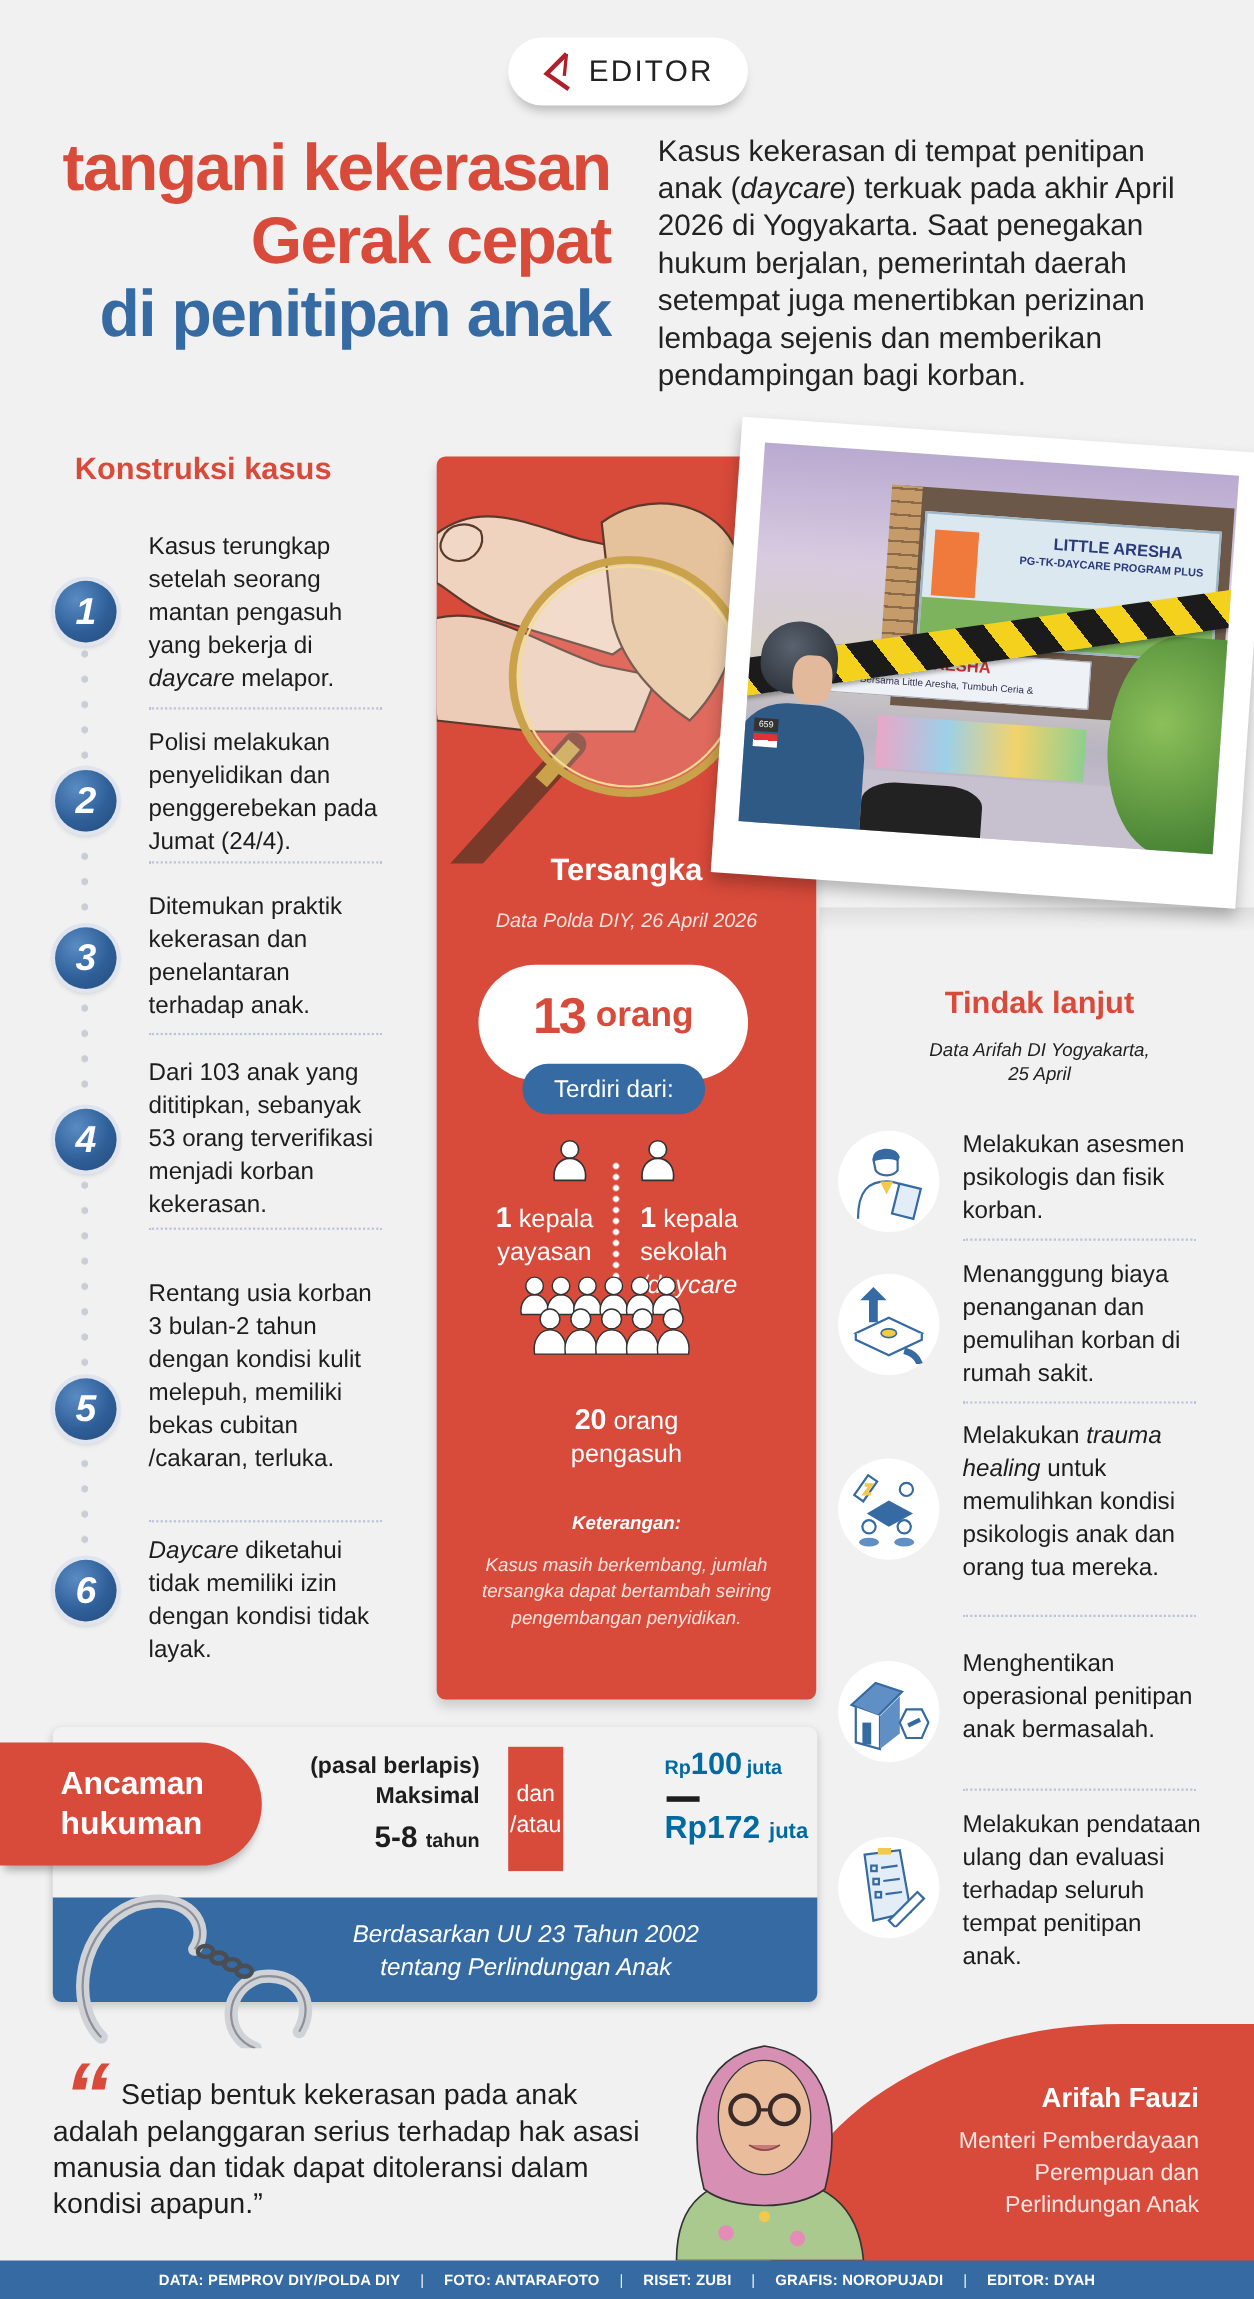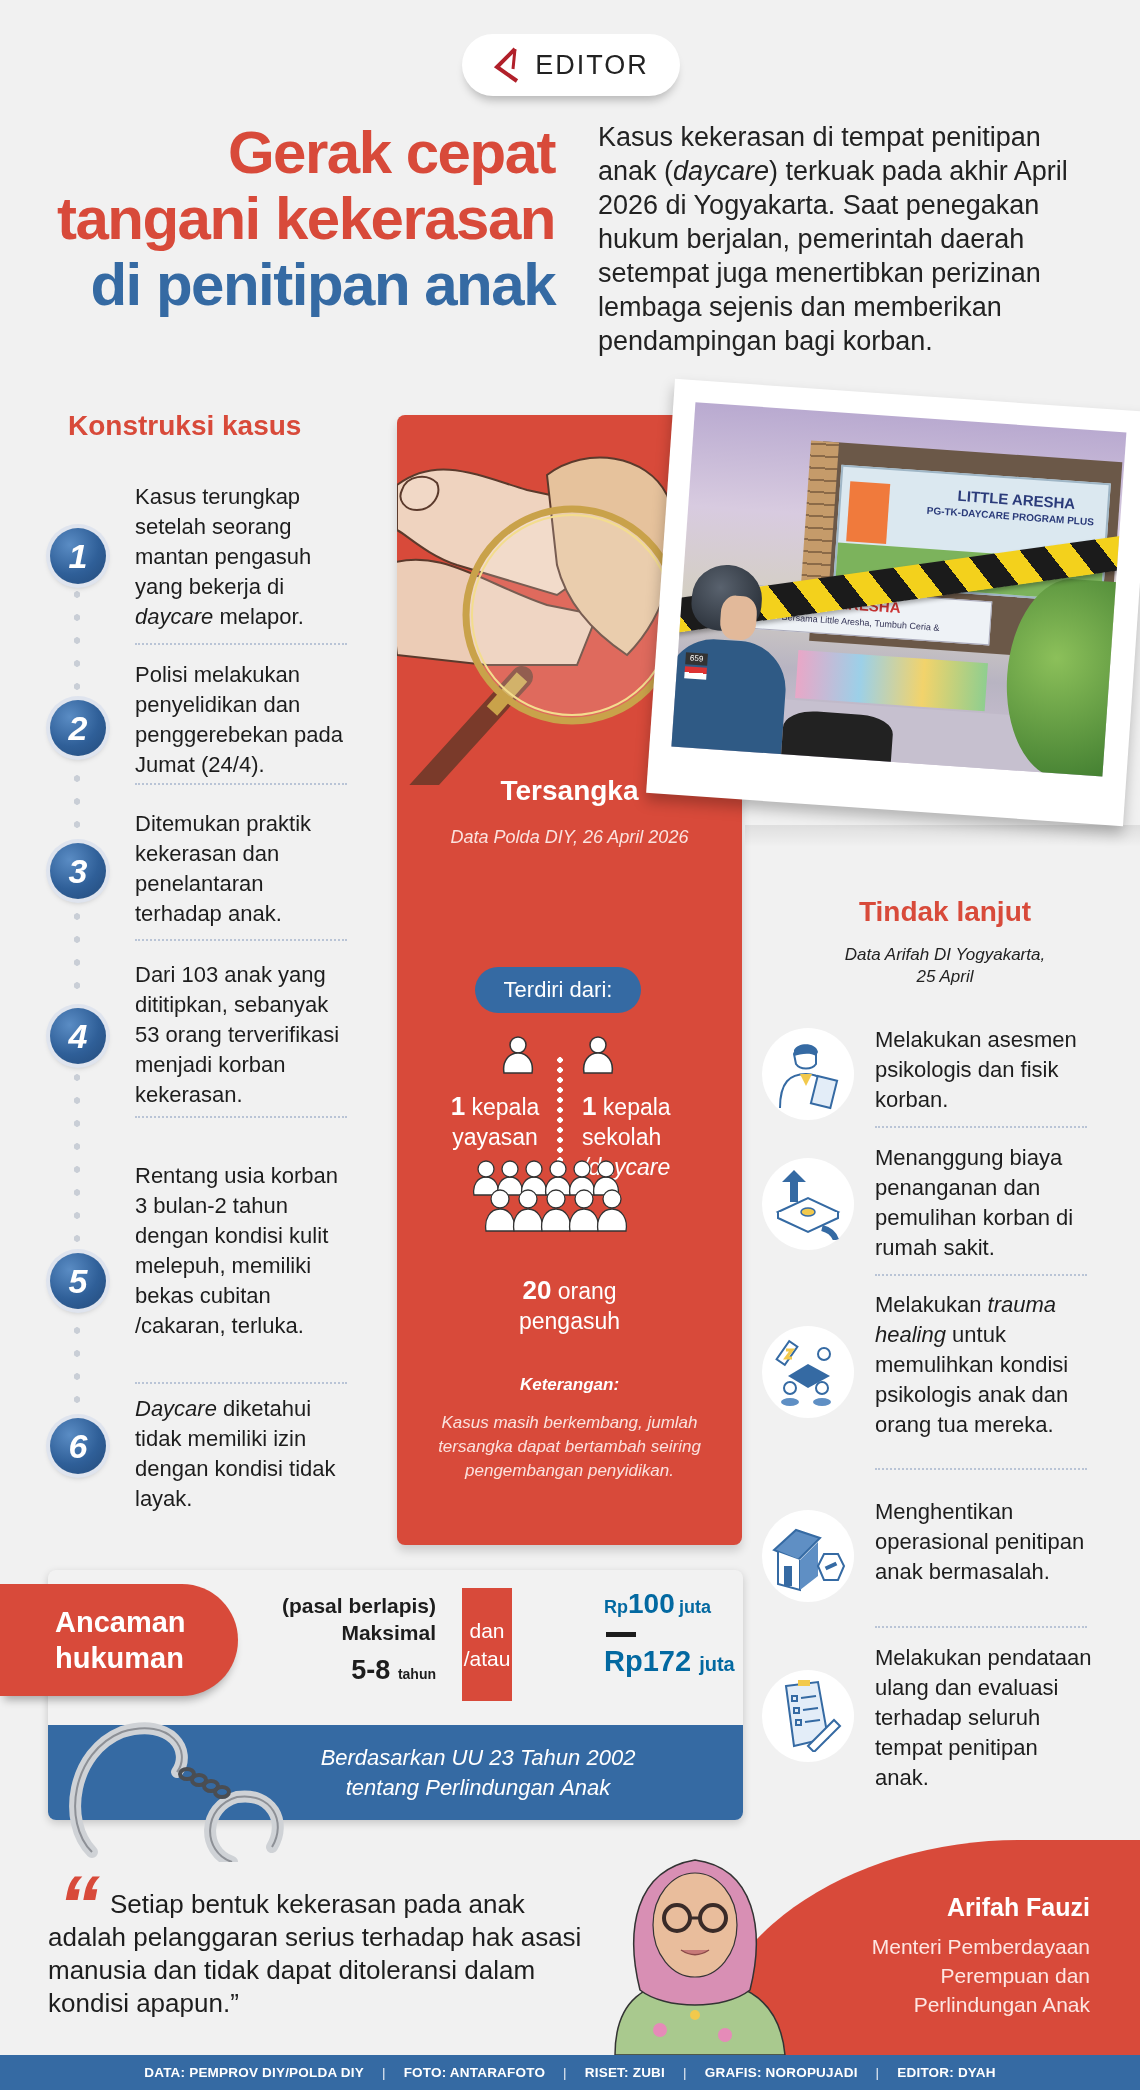--- a/index.html
+++ b/index.html
@@ -69,21 +69,21 @@
 
   
   .penalty-card { left: 48px; top: 1570px; width: 695px; height: 250px; background: #f2f2f2; border-radius: 8px; box-shadow: 0 3px 8px rgba(0,0,0,0.18); overflow: hidden; }
   .penalty-tab { left: 0; top: 1584px; width: 238px; height: 112px; background: #d84a3a; border-radius: 0 60px 60px 0;
     box-shadow: 0 8px 8px -4px rgba(0,0,0,0.3); color: #fff; font-weight: 700; font-size: 29px; line-height: 36px;
     display: flex; flex-direction: column; justify-content: center; padding-left: 55px; }
   .penalty-mid { left: 250px; top: 1592px; width: 186px; text-align: right; color: #1d1d1d; font-weight: 700; }
   .penalty-mid .l1 { font-size: 21px; line-height: 27px; }
   .penalty-mid .l2 { font-size: 21px; line-height: 27px; }
   .penalty-mid .l3 { font-size: 27px; line-height: 40px; margin-top: 4px; }
-  .penalty-mid .l3 small { font-size: 14px; }
+  .penalty-mid .l3 small { font-size: 18px; }
   .dan-box { left: 462px; top: 1588px; width: 50px; height: 113px; background: #d84a3a; color: #fff;
     font-size: 21px; line-height: 28px; display: flex; flex-direction: column; align-items: center; justify-content: center; text-align: center; }
   .fine { left: 558px; top: 1588px; width: 170px; color: #0369a1; font-weight: 700; margin-left: 46px; }
   .fine .f1 { font-size: 15px; line-height: 32px; }
   .fine .f1 b { font-size: 28px; }
   .fine .f1 span { font-size: 18px; }
   .fine .dash { width: 30px; height: 5px; background: #1d1d1d; margin: 8px 0 8px 2px; }
   .fine .f3 { font-size: 29px; line-height: 32px; }
   .fine .f3 span { font-size: 20px; }
   .law-band { left: 48px; top: 1725px; width: 695px; height: 95px; background: #356aa3; border-radius: 0 0 8px 8px;
@@ -110,22 +110,22 @@
 
 <div class="abs logo-pill">
   <svg width="34" height="36" viewBox="0 0 34 36">
     <path d="M22 2 L4 20 L24 34" fill="none" stroke="#b1202a" stroke-width="4" stroke-linejoin="miter"></path>
     <path d="M22 2 L20 22" fill="none" stroke="#b1202a" stroke-width="3"></path>
   </svg>
   <span class="logo-text">EDITOR</span>
 </div>
 
 <div class="abs title">
+  <div class="red">tangani kekerasan</div>
   <div class="red">Gerak cepat</div>
-  <div class="red">tangani kekerasan</div>
   <div class="blue">di penitipan anak</div>
 </div>
 <p class="abs intro"><span>Kasus kekerasan di tempat penitipan anak (</span><em>daycare</em><span>) terkuak pada akhir April 2026 di Yogyakarta. Saat penegakan hukum berjalan, pemerintah daerah setempat juga menertibkan perizinan lembaga sejenis dan memberikan pendampingan bagi korban.</span></p>
 
 <div class="abs section-title-left">Konstruksi kasus</div>
 <div class="abs steps-dots"></div>
 
 <div class="abs step" style="top:528px">
   <div class="step-badge">1</div>
   <div class="step-text" style="top:-46px"><span>Kasus terungkap setelah seorang mantan pengasuh yang bekerja di </span><em>daycare</em><span> melapor.</span></div>
@@ -170,20 +170,24 @@
     <path d="M150 60 C190 30 250 40 270 80 C290 130 270 200 230 240 C200 220 170 190 160 150 Z" fill="#e6c29c" stroke="#5b3a2c" stroke-width="2"></path>
 
     <line x1="125" y1="262" x2="0" y2="400" stroke="#7a3a2a" stroke-width="22" stroke-linecap="round"></line>
     <line x1="125" y1="262" x2="95" y2="296" stroke="#c9a24a" stroke-width="14"></line>
     <circle cx="175" cy="200" r="106" fill="rgba(255,255,255,0.18)" stroke="#c9a24a" stroke-width="7"></circle>
     <circle cx="175" cy="200" r="100" fill="none" stroke="#f3dd8e" stroke-width="2"></circle>
   </svg>
   <div class="abs tersangka-title">Tersangka</div>
   <div class="abs tersangka-src">Data Polda DIY, 26 April 2026</div>
 
+  <div class="abs count-pill">
+    <span class="count-num">13</span>
+    <span class="count-unit">orang</span>
+  </div>
   <div class="abs terdiri-pill">Terdiri dari:</div>
 
   <svg class="abs person" style="left:104px;top:620px" viewBox="0 0 34 40">
     <circle cx="17" cy="10" r="8" fill="#fff" stroke="#333" stroke-width="1.5"></circle>
     <path d="M3 38 C1 26 8 18 17 18 C26 18 33 26 31 38 Z" fill="#fff" stroke="#333" stroke-width="1.5"></path>
   </svg>
   <svg class="abs person" style="left:184px;top:620px" viewBox="0 0 34 40">
     <circle cx="17" cy="10" r="8" fill="#fff" stroke="#333" stroke-width="1.5"></circle>
     <path d="M3 38 C1 26 8 18 17 18 C26 18 33 26 31 38 Z" fill="#fff" stroke="#333" stroke-width="1.5"></path>
   </svg>

